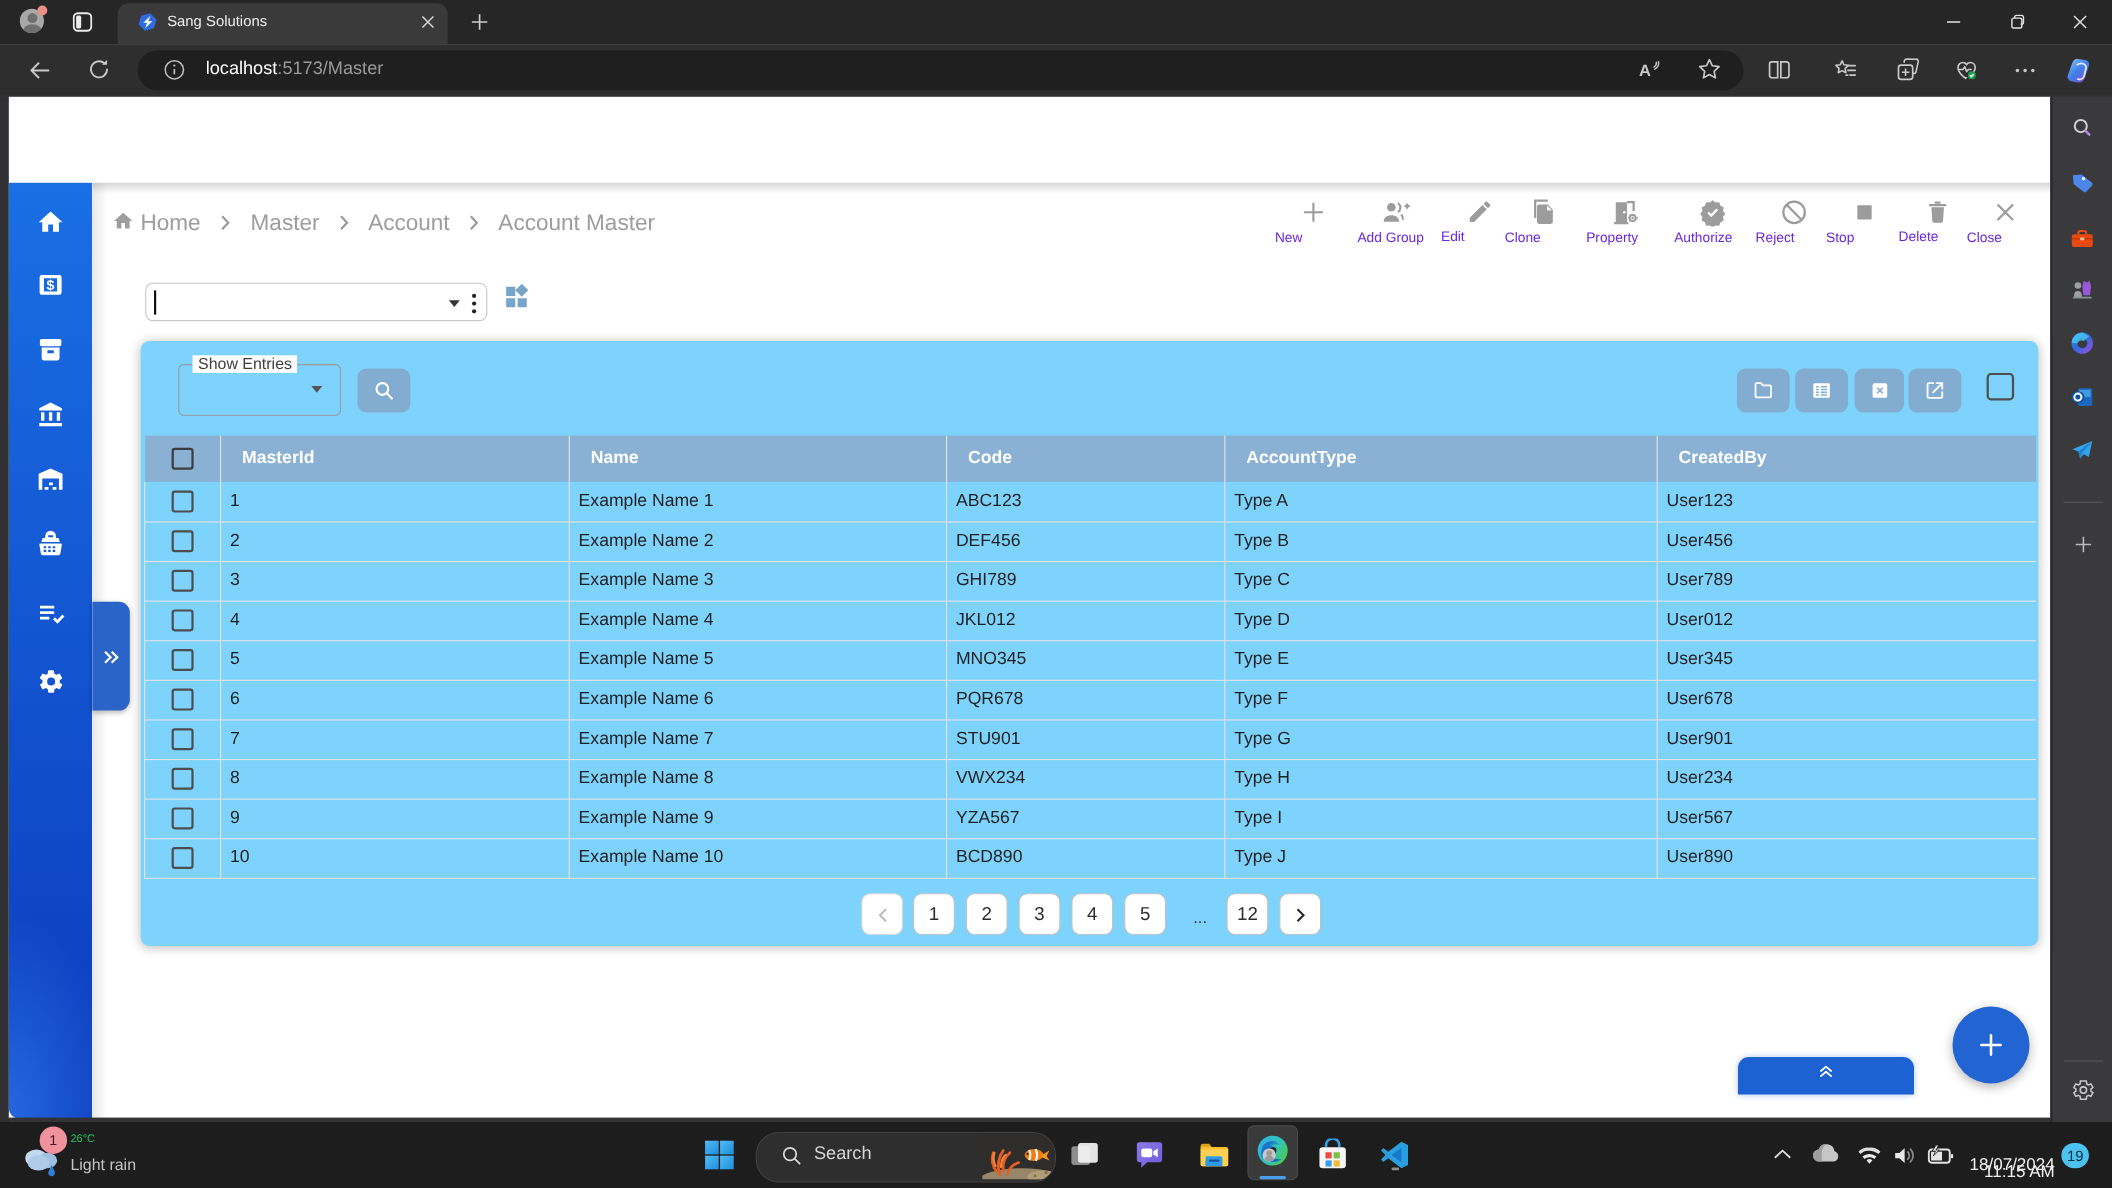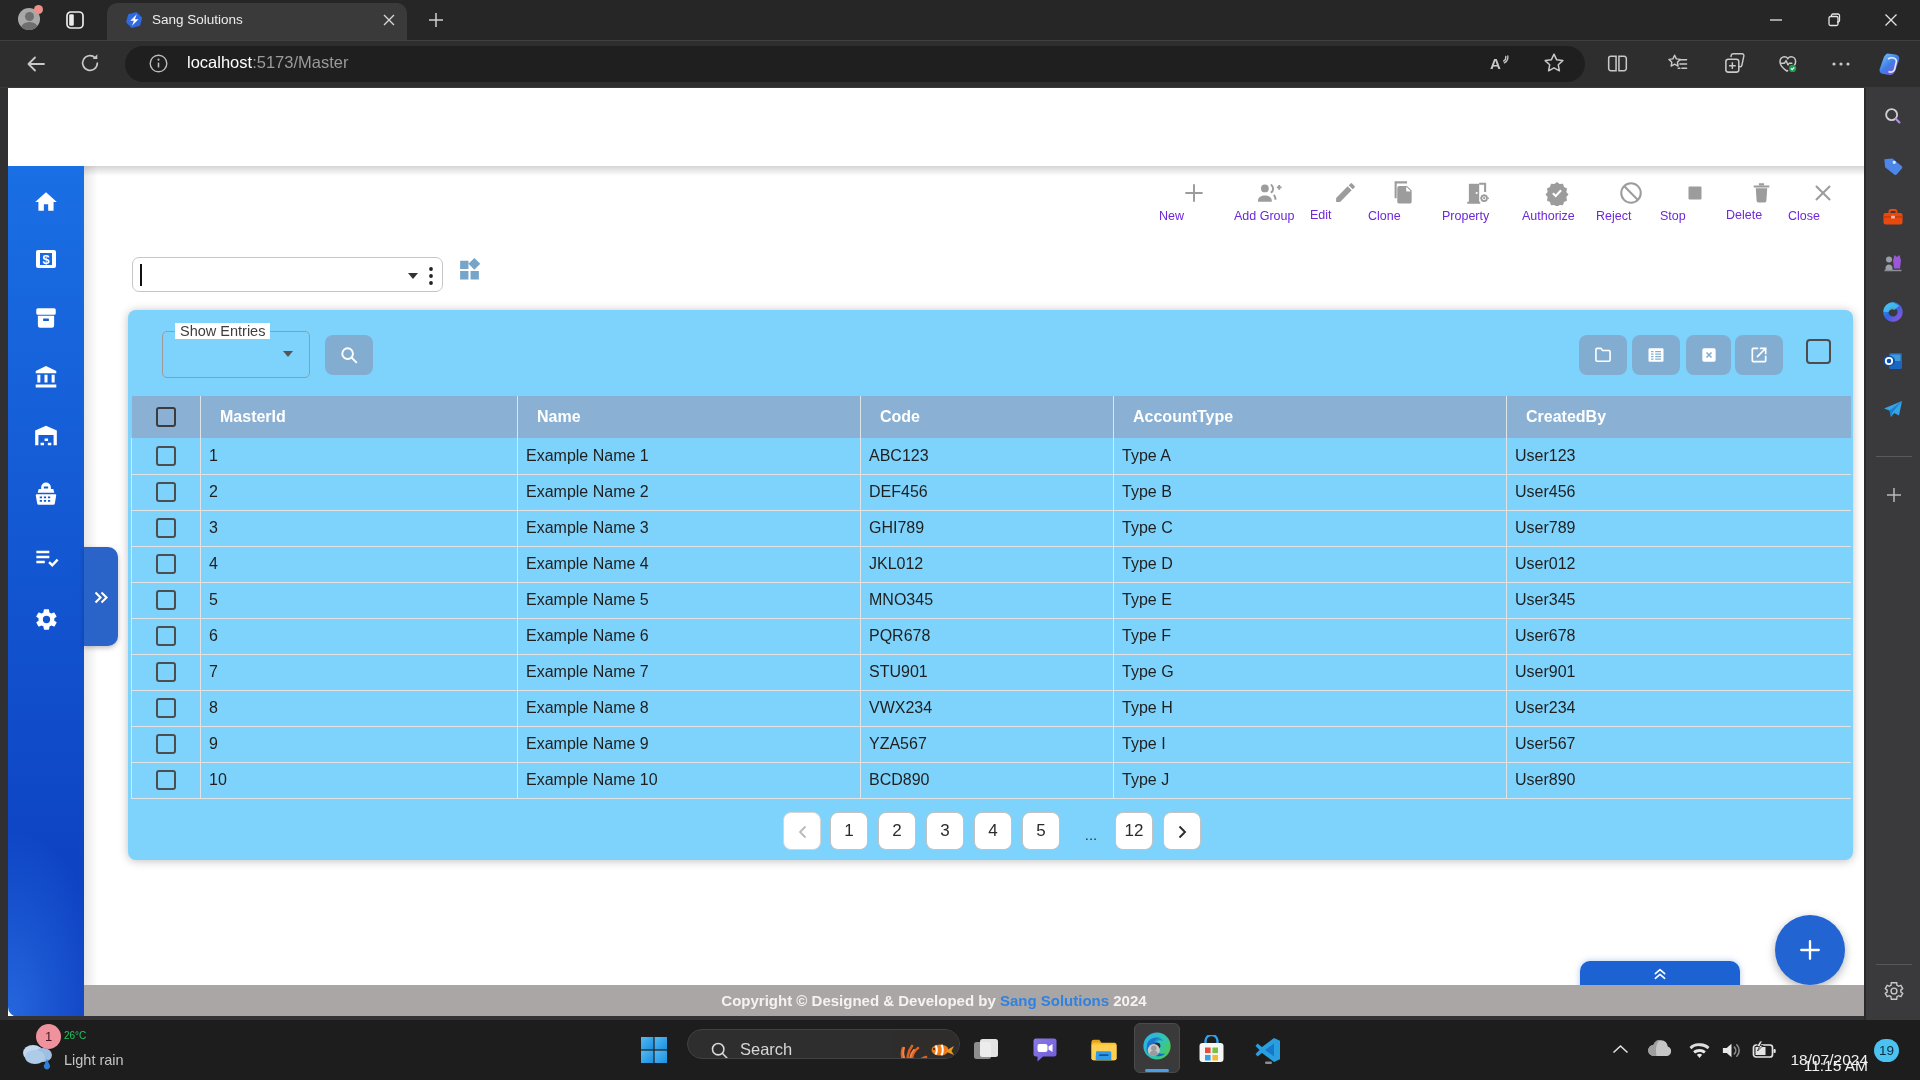--- a/index.html
+++ b/index.html
@@ -198,20 +198,32 @@
         </svg>
     </div>
     <div id="expander">
         <svg style="display:block;margin:44px auto 0;" width="15" height="13" viewBox="0 0 15 13">
           <path d="M1.5 1.5l5 5-5 5M7.5 1.5l5 5-5 5" fill="none" stroke="#fff" stroke-width="2.1"></path>
         </svg>
       </div>
     <div id="main">
       <div id="bcshadow"></div>
       <div class="abs" style="left:0;top:0;width:14px;height:851px;background:linear-gradient(90deg,rgba(0,0,0,.09),rgba(0,0,0,0));"></div>
+      <div id="breadcrumb">
+        <svg style="vertical-align:-2px;" width="20" height="20" viewBox="0 0 24 24" fill="#9d9d9d">
+            <path d="M10 20v-6h4v6h5v-8h3L12 3 2 12h3v8z"></path>
+          </svg>
+        Home <svg style="margin:0 12px;vertical-align:-1px;" width="10" height="15" viewBox="0 0 10 15">
+            <path d="M2 1.5l5.5 6L2 13.5" fill="none" stroke="#9a9a9a" stroke-width="2"></path>
+          </svg> Master <svg style="margin:0 12px;vertical-align:-1px;" width="10" height="15" viewBox="0 0 10 15">
+            <path d="M2 1.5l5.5 6L2 13.5" fill="none" stroke="#9a9a9a" stroke-width="2"></path>
+          </svg> Account <svg style="margin:0 12px;vertical-align:-1px;" width="10" height="15" viewBox="0 0 10 15">
+            <path d="M2 1.5l5.5 6L2 13.5" fill="none" stroke="#9a9a9a" stroke-width="2"></path>
+          </svg> Account Master
+      </div>
 
       <div class="action" style="left:1075px;">
           <svg width="26" height="26" viewBox="0 0 24 24">
             <path d="M12 4v16M4 12h16" stroke="#9c9c9c" stroke-width="1.8"></path>
           </svg>
           <div class="lbl">New</div>
         </div>
       <div class="action" style="left:1150px;">
           <svg width="26" height="26" viewBox="0 0 24 24" fill="#9c9c9c">
             <circle cx="8.2" cy="7.8" r="3.6"></circle>
@@ -459,23 +471,20 @@
             <path d="M5 13l7-6 7 6M5 20l7-6 7 6" fill="none" stroke="#fff" stroke-width="2.4" stroke-linejoin="round" stroke-linecap="round" transform="translate(0,-3)"></path>
           </svg>
       </div>
 
       <div class="abs" style="left:1691px;top:749px;width:70px;height:70px;border-radius:50%;background:#2164d2;box-shadow:0 3px 10px rgba(0,0,0,.3);">
         <svg style="display:block;margin:21px auto;" width="28" height="28" viewBox="0 0 24 24">
             <path d="M12 4.5v15M4.5 12h15" stroke="#fff" stroke-width="2" stroke-linecap="round"></path>
           </svg>
       </div>
     </div>
-    <div id="footer">
-        <div style="width:1700px;text-align:center;">Copyright © Designed &amp; Developed by <a>Sang Solutions</a> 2024</div>
-      </div>
   </div>
 
   <div id="rail">
     <svg class="abs" style="left:16px;top:17px;" width="22" height="22" viewBox="0 0 24 24">
         <circle cx="10.5" cy="10.5" r="6" fill="none" stroke="#cfcfcf" stroke-width="2"></circle>
         <path d="M15 15l4 4" stroke="#b38fe0" stroke-width="2.4" stroke-linecap="round"></path>
       </svg>
     <svg class="abs" style="left:15px;top:66px;" width="24" height="24" viewBox="0 0 24 24">
         <path d="M3.5 12.5l8-8.5h8v8l-8.2 8.6a1.8 1.8 0 0 1-2.6 0l-5.2-5.5a1.9 1.9 0 0 1 0-2.6z" fill="#4b86e8" transform="rotate(-95 12 12)"></path>
         <circle cx="13.5" cy="8.5" r="1.6" fill="#dceaff" transform="rotate(-5 12 12)"></circle>
@@ -543,21 +552,21 @@
             <stop offset="0" stop-color="#55baf2"></stop>
             <stop offset="1" stop-color="#1a8fe0"></stop>
           </linearGradient>
         </defs>
         <rect x="1" y="1" width="12.4" height="12.4" fill="url(#win)"></rect>
         <rect x="14.6" y="1" width="12.4" height="12.4" fill="url(#win)"></rect>
         <rect x="1" y="14.6" width="12.4" height="12.4" fill="url(#win)"></rect>
         <rect x="14.6" y="14.6" width="12.4" height="12.4" fill="url(#win)"></rect>
       </svg>
 
-    <div class="abs" style="left:687px;top:9px;width:273px;height:30px;border-radius:21px;background:#2e2e2e;border:1px solid #424242;overflow:hidden;">
+    <div class="abs" style="left:687px;top:9px;width:273px;height:46px;border-radius:21px;background:#2e2e2e;border:1px solid #424242;overflow:hidden;">
       <svg class="abs" style="left:21px;top:10px;" width="21" height="21" viewBox="0 0 24 24">
           <circle cx="10.5" cy="10.5" r="6.5" fill="none" stroke="#dadada" stroke-width="1.8"></circle>
           <path d="M15.5 15.5l5 5" stroke="#dadada" stroke-width="1.8" stroke-linecap="round"></path>
         </svg>
       <div class="abs" style="left:52px;top:10px;font-size:16.5px;color:#d6d6d6;">Search</div>
       <svg class="abs" style="left:205px;top:0;" width="68" height="42" viewBox="0 0 68 42">
           <rect width="68" height="42" fill="#2e2d2b"></rect>
           <ellipse cx="36" cy="44" rx="40" ry="12" fill="#97866a"></ellipse>
           <ellipse cx="55" cy="40" rx="14" ry="6" fill="#b19c78"></ellipse>
           <circle cx="58" cy="36" r="1.5" fill="#7d6c50"></circle>

